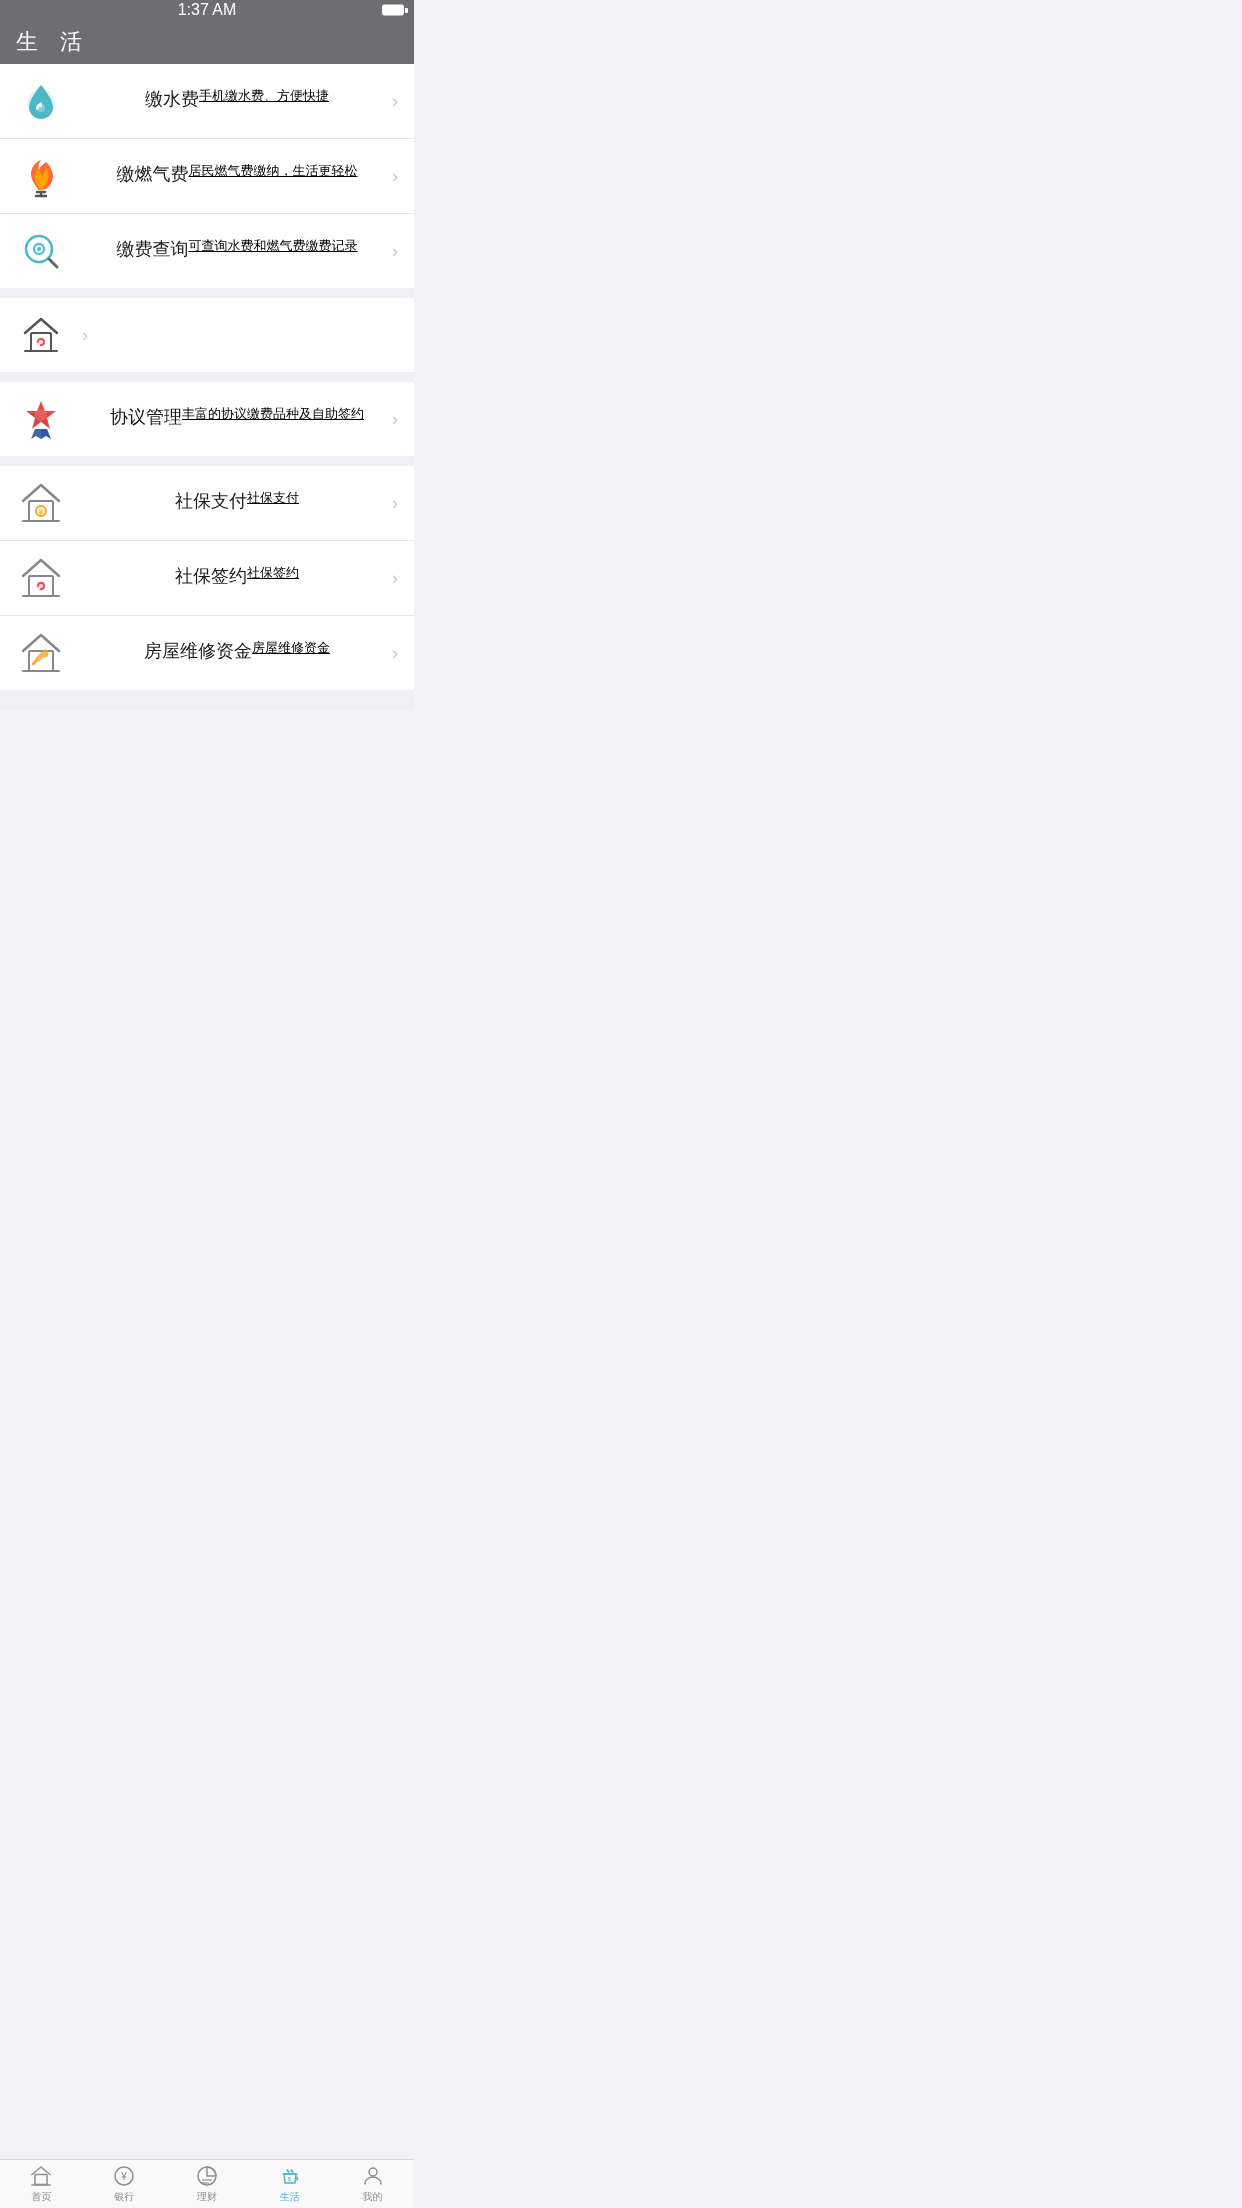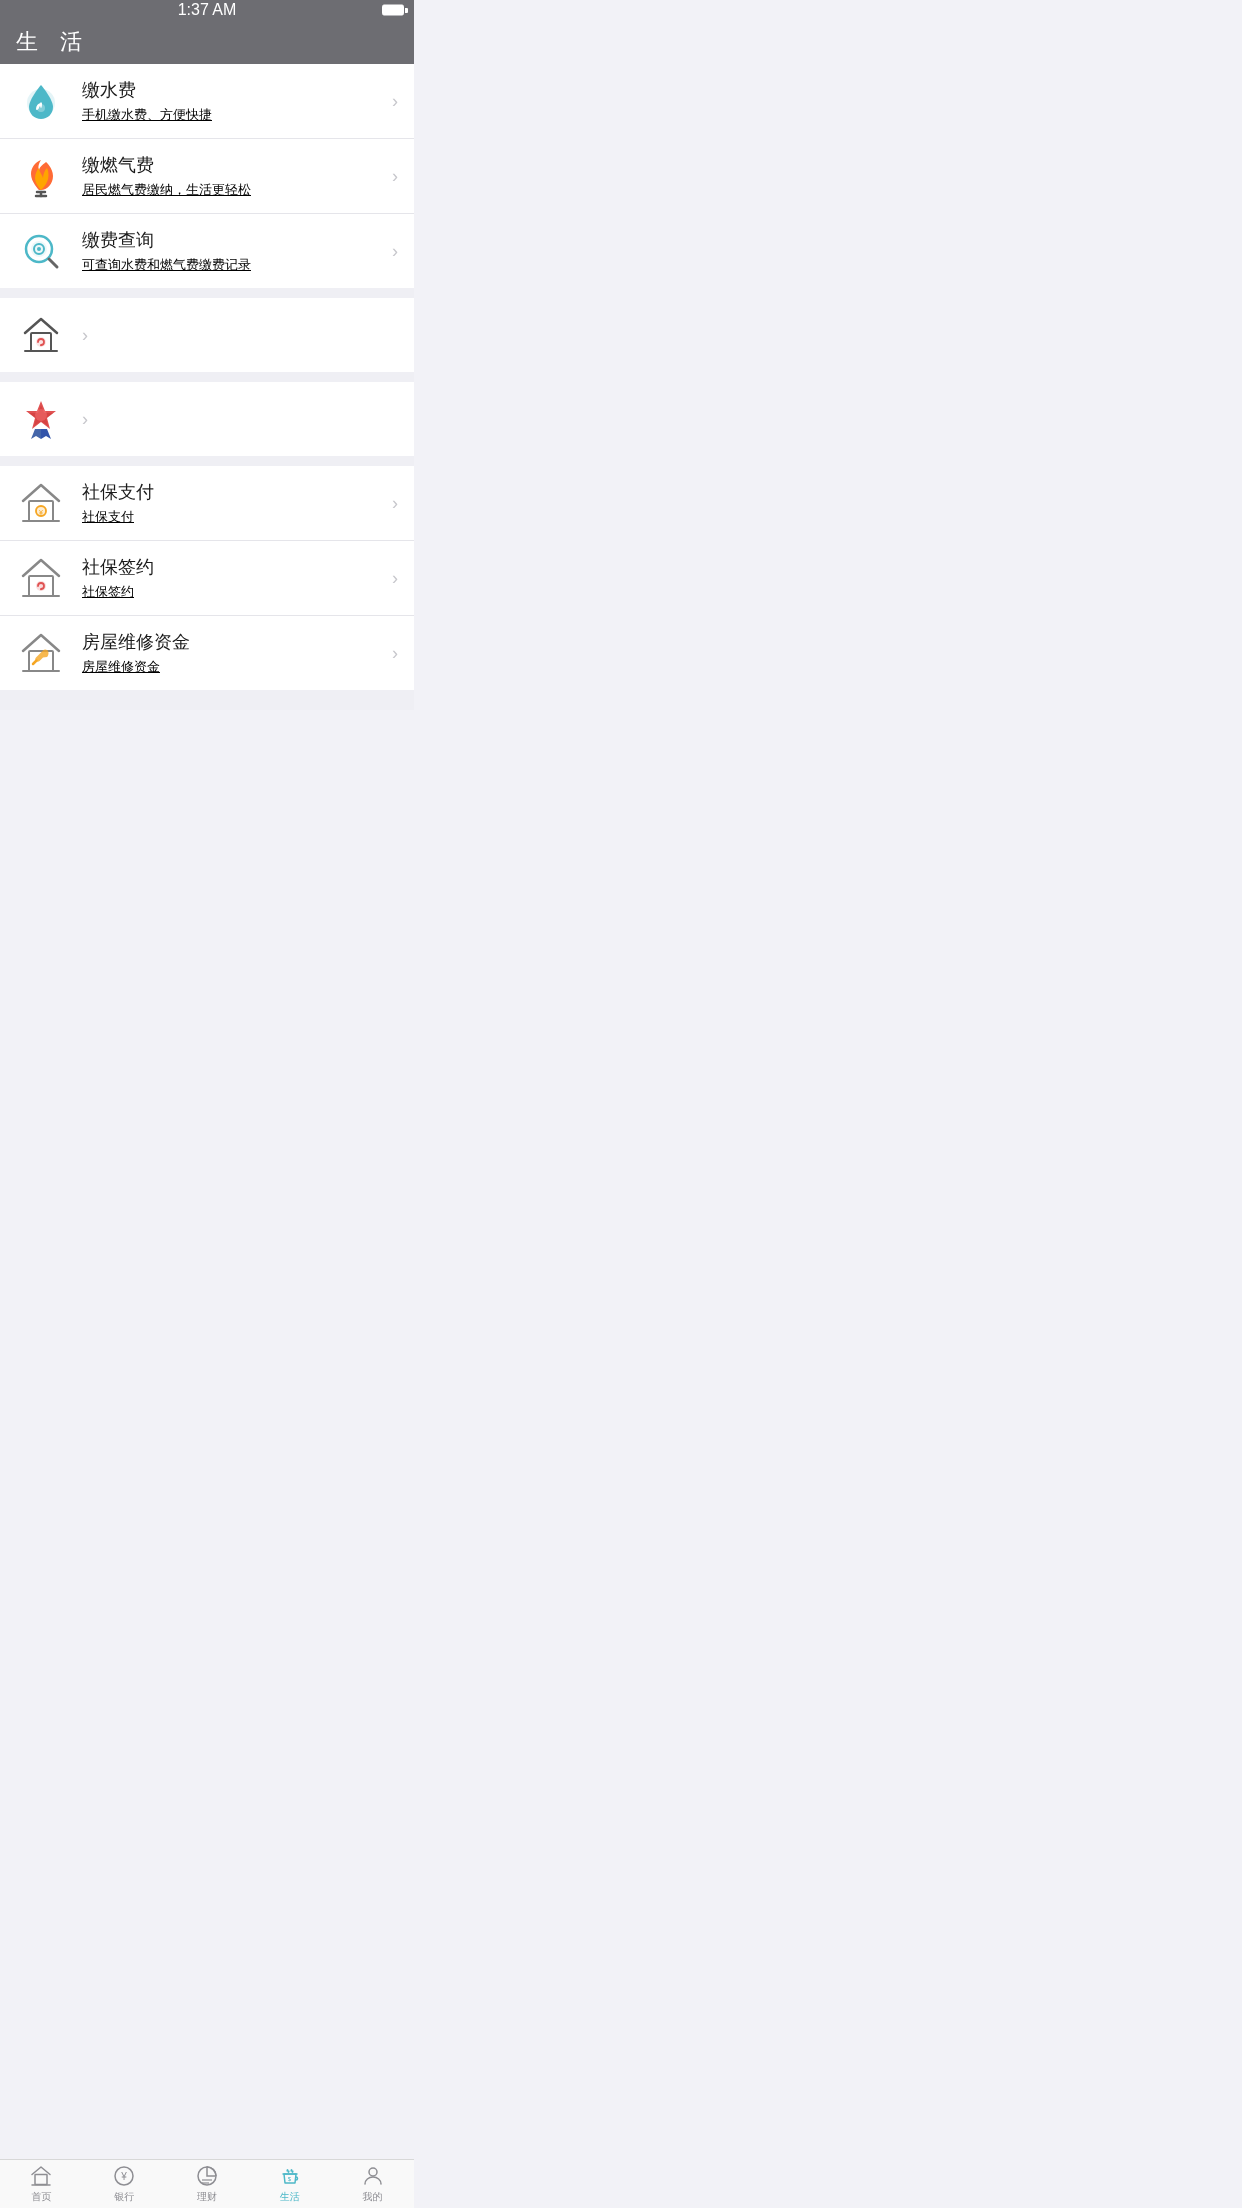--- a/index.html
+++ b/index.html
@@ -93,21 +93,20 @@
       height: 50px;
       margin-right: 16px;
       flex-shrink: 0;
       display: flex;
       align-items: center;
       justify-content: center;
     }
     .item-content {
       flex: 1;
       display: flex;
-      flex-direction: column;
       justify-content: center;
     }
     .item-title {
       font-size: 18px;
       font-weight: 400;
       color: #1a1a1a;
       margin-bottom: 4px;
     }
     .item-subtitle {
       font-size: 13px;
@@ -268,20 +267,24 @@
       <div class="item-icon">
         <svg class="icon-svg" viewBox="0 0 48 48" fill="none">
 
           <polygon points="24,6 28,16 39,16 30,23 33,34 24,27 15,34 18,23 9,16 20,16" fill="#e05252"></polygon>
           <polygon points="24,10 27,18 36,18 29,23 31,31 24,26 17,31 19,23 12,18 21,18" fill="#cc3333" opacity="0.5"></polygon>
           <circle cx="24" cy="20" r="6" fill="#ff7f7f" opacity="0.4"></circle>
 
           <path d="M18 34 L14 44 L19 41 L24 44 L24 34" fill="#4466aa"></path>
           <path d="M30 34 L34 44 L29 41 L24 44 L24 34" fill="#3355aa"></path>
         </svg>
+      </div>
+      <div class="item-content">
+        <span class="item-title">协议管理</span>
+        <span class="item-subtitle">丰富的协议缴费品种及自助签约</span>
       </div>
       <span class="chevron">›</span>
     </div>
   </div>
 
   <div class="section-separator"></div>
 
   <div class="list-section">
 
     <div class="list-item">

